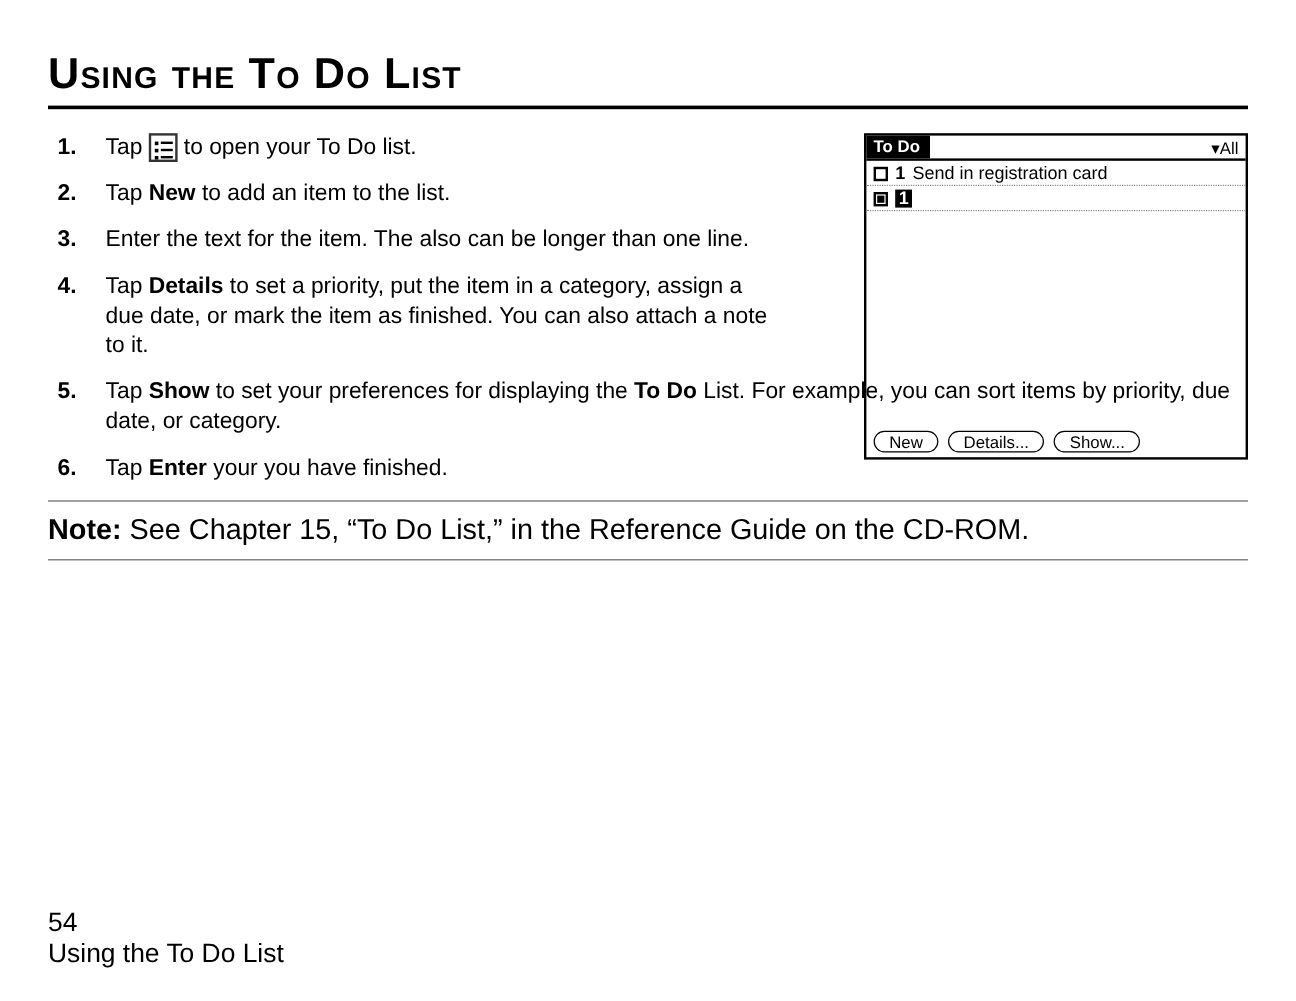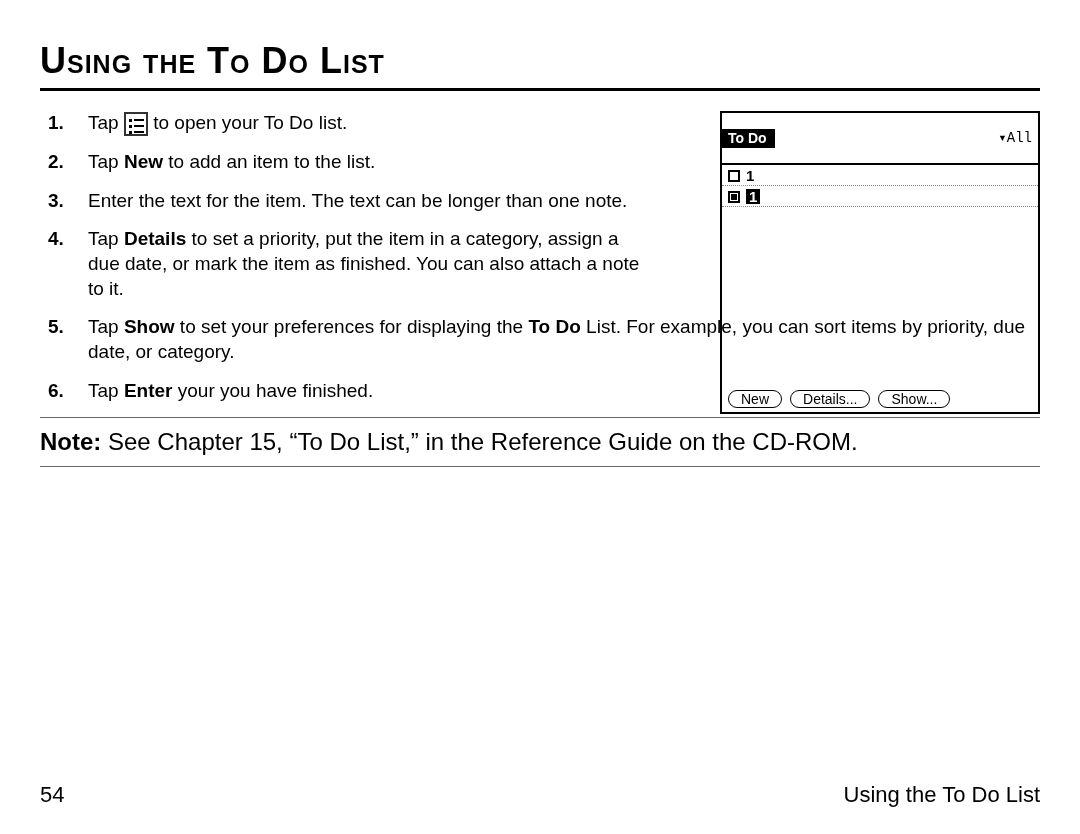--- a/index.html
+++ b/index.html
@@ -59,20 +59,21 @@
     }
     .note-label { font-weight: bold; }
     .footer {
       position: absolute;
       bottom: 26px;
       left: 40px;
       right: 40px;
       display: flex;
       justify-content: space-between;
       font-size: 22px;
+      flex-direction: column;
     }
     .palm-device {
       position: absolute;
       top: 0;
       right: 0;
       width: 320px;
       border: 2px solid #000;
       background: #fff;
       font-family: "Courier New", monospace;
       font-size: 14px;
@@ -86,22 +87,22 @@
     }
     .palm-title {
       background: #000;
       color: #fff;
       font-weight: bold;
       font-family: Arial, sans-serif;
       padding: 2px 8px 3px 6px;
       display: inline-block;
     }
     .palm-filter {
-      padding: 18px 6px;
-      font-family: Liberation Mono, monospace;
+      padding: 2px 6px;
+      font-family: Liberation Sans, sans-serif;
     }
     .palm-filter::before { content: "\25BE "; }
     .palm-list {
       height: 220px;
       padding: 0;
     }
     .palm-row {
       display: flex;
       align-items: center;
       border-bottom: 1px dotted #888;
@@ -165,20 +166,21 @@
 
   <div class="palm-device">
     <div class="palm-header">
       <span class="palm-title">To Do</span>
       <span class="palm-filter">All</span>
     </div>
     <div class="palm-list">
       <div class="palm-row">
         <span class="check-empty"></span>
         <span class="prio">1</span>
+        <span class="txt">Send in registration card</span>
       </div>
       <div class="palm-row sel">
         <span class="check-sel"></span>
         <span class="prio-sel">1</span>
       </div>
     </div>
     <div class="palm-buttons">
       <span class="palm-btn">New</span>
       <span class="palm-btn">Details...</span>
       <span class="palm-btn">Show...</span>
@@ -188,21 +190,21 @@
 
   <ol class="steps">
     <li class="narrow">
       <span>Tap </span>
       <span class="todo-icon"></span>
       <span> to open your To Do list.</span>
     </li>
     <li class="narrow">
       <span>Tap </span><span class="bold-sans">New</span><span> to add an item to the list.</span>
     </li>
-    <li class="narrow">Enter the text for the item. The text can be longer than one note.</li>
+    <li class="narrow">Enter the text for the item. The also can be longer than one line.</li>
     <li class="narrow">
       <span>Tap </span><span class="bold-sans">Details</span><span> to set a priority, put the item in a category, assign a due date, or mark the item as finished. You can also attach a note to it.</span>
     </li>
     <li>
       <span>Tap </span><span class="bold-sans">Show</span><span> to set your preferences for displaying the </span><span class="bold-sans">To Do</span><span> List. For example, you can sort items by priority, due date, or category.</span>
     </li>
     <li>
       <span>Tap </span><span class="bold-sans">Enter</span><span> your you have finished.</span>
     </li>
   </ol>

